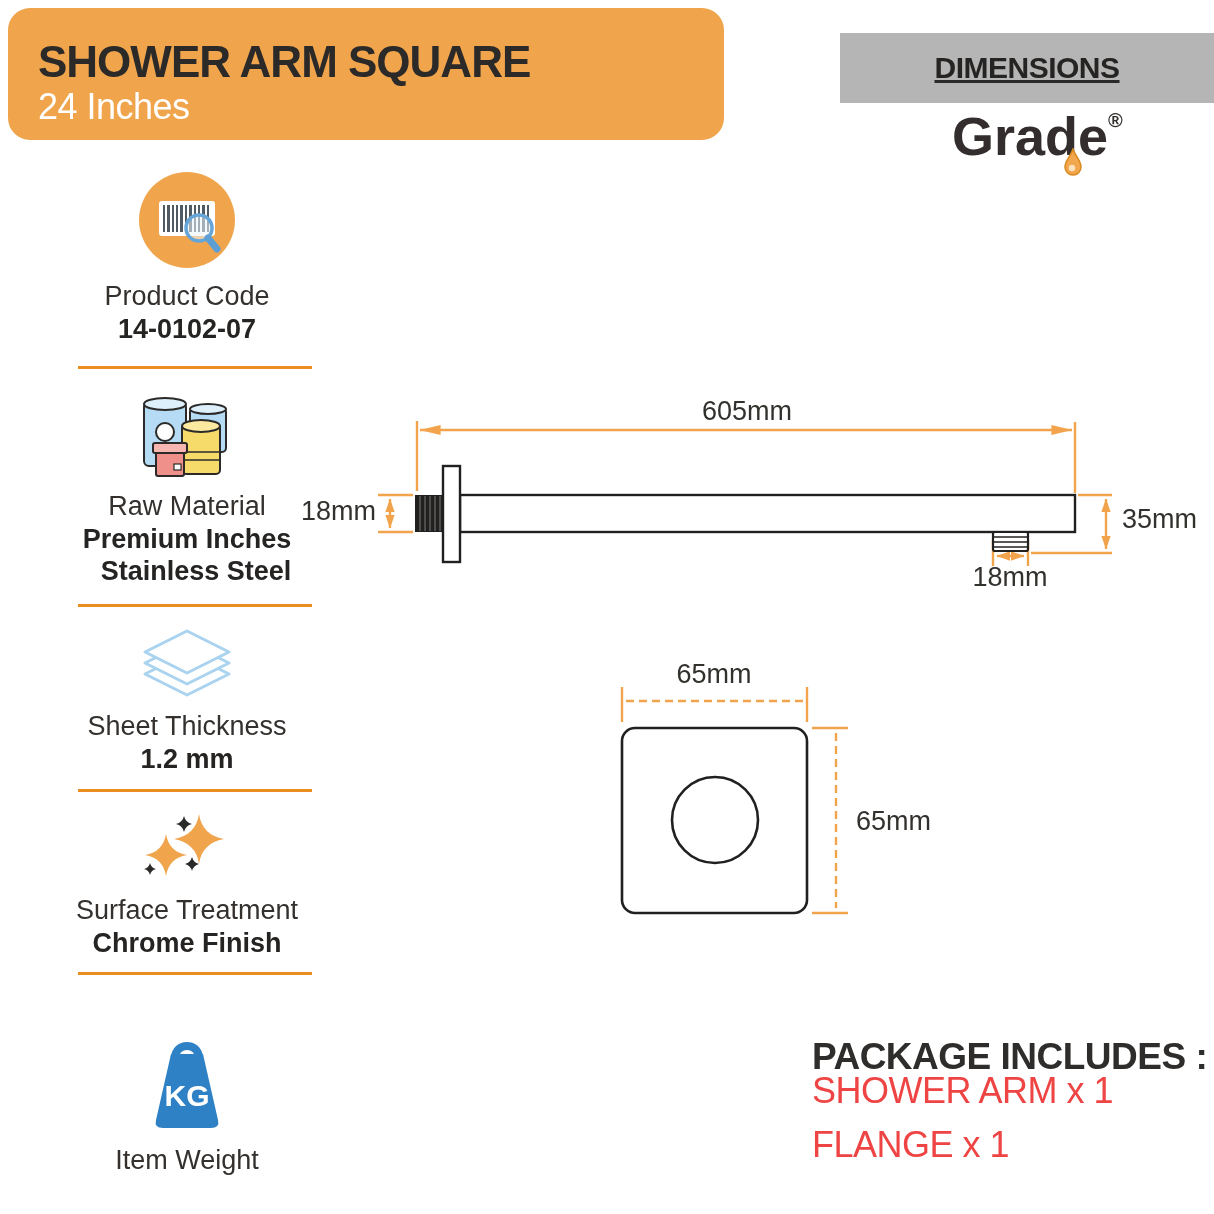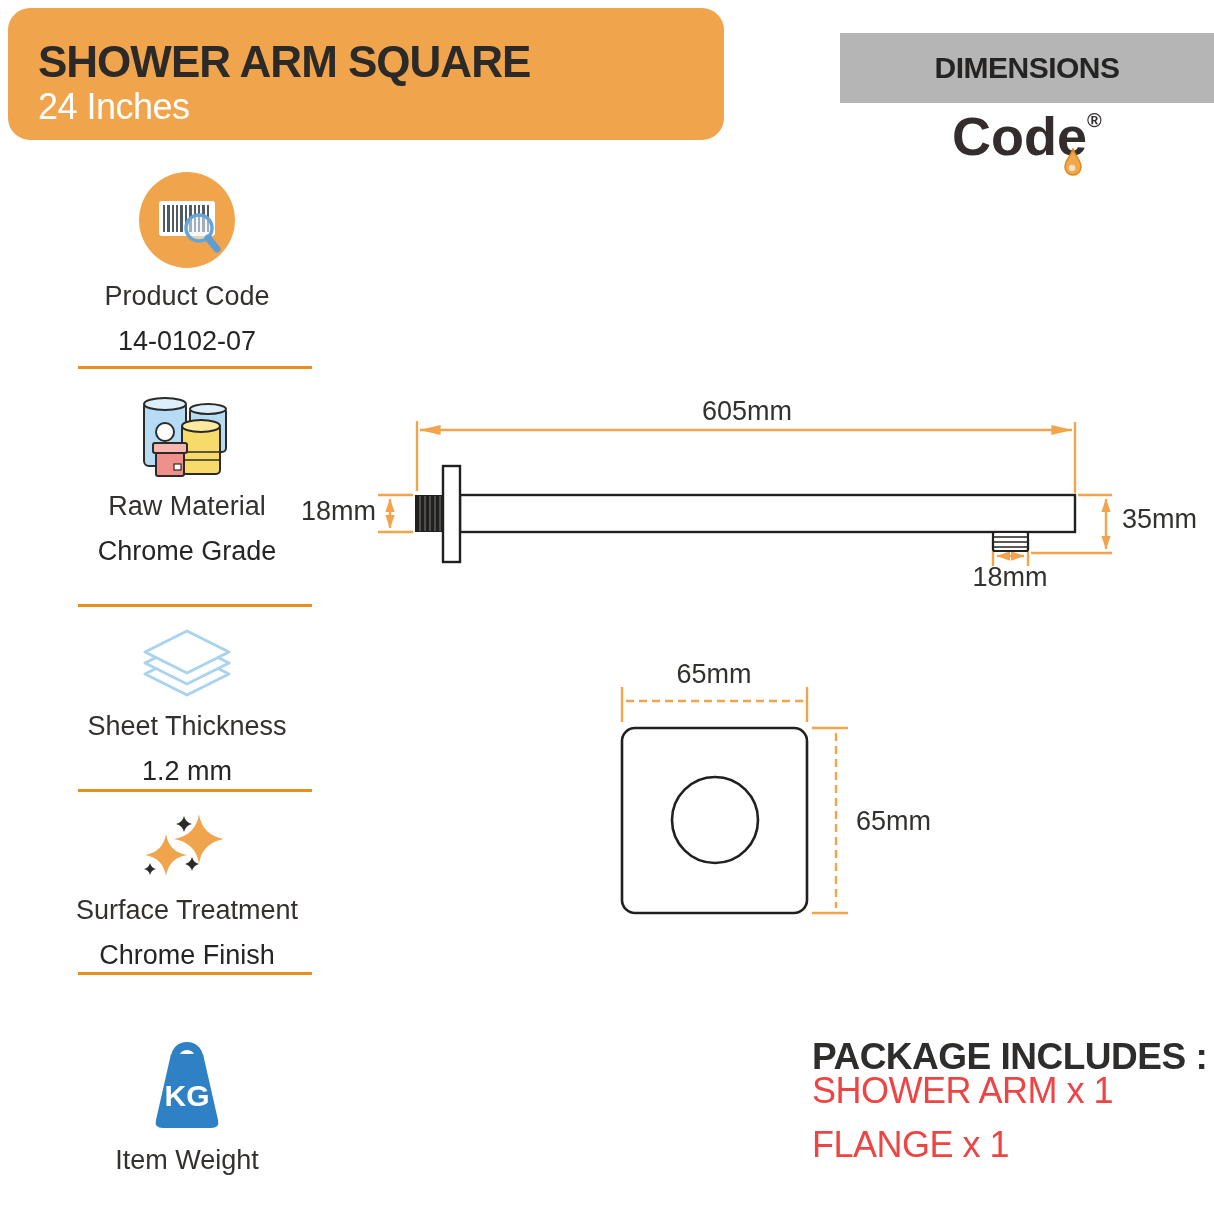--- a/index.html
+++ b/index.html
@@ -1,37 +1,37 @@
 <!DOCTYPE html>
 <html><head>
 <meta charset="utf-8">
 <style>
   html,body{margin:0;padding:0;background:#ffffff;}
   .page{position:relative;width:1214px;height:1214px;background:#ffffff;overflow:hidden;
         font-family:"Liberation Sans",sans-serif;color:#2b2a29;}
 
   
   .gray-band{position:absolute;left:840px;top:33px;width:374px;height:70px;background:#b5b5b5;z-index:1;
-             display:flex;align-items:center;justify-content:center;}
+             display:flex;align-items:center;justify-content:center;text-decoration:underline;}
   .gray-band .dim-label{font-size:30px;font-weight:bold;letter-spacing:-0.5px;color:#262423;}
   .banner{position:absolute;left:8px;top:8px;width:716px;height:132px;background:#f0a54d;border-radius:22px;
           z-index:2;box-sizing:border-box;padding:30px 0 0 30px;}
   .banner .title{font-size:44px;font-weight:bold;letter-spacing:-1px;color:#2b2a29;line-height:48px;}
   .banner .subtitle{font-size:36px;color:#ffffff;line-height:42px;letter-spacing:-0.5px;}
 
   
   .logo{position:absolute;left:952px;top:106px;width:210px;height:72px;z-index:2;}
   .logo .brand{font-size:54px;font-weight:bold;letter-spacing:0px;color:#332e2d;line-height:60px;}
   .logo .reg{font-size:20px;font-weight:bold;vertical-align:28px;color:#332e2d;}
   .logo .droplet{position:absolute;left:112px;top:42px;}
 
   
   .spec-item{position:absolute;left:27px;width:320px;display:flex;flex-direction:column;align-items:center;text-align:right;}
   .spec-label{font-size:27px;color:#33302e;margin-top:13px;line-height:30px;}
-  .spec-value{font-size:27px;font-weight:normal;color:#262423;margin-top:14px;line-height:32px;}
+  .spec-value{font-size:27px;font-weight:bold;color:#262423;margin-top:2px;line-height:32px;}
   .divider{position:absolute;left:78px;width:234px;height:3px;background:#ea8f1f;}
 
   
   .arm-svg{position:absolute;left:300px;top:390px;}
   .flange-svg{position:absolute;left:560px;top:640px;}
   svg text{font-family:"Liberation Sans",sans-serif;fill:#33312e;font-size:27px;}
 
   
   .pkg-heading{position:absolute;left:812px;top:1008px;font-size:37px;font-weight:bold;color:#2f2d2b;letter-spacing:-0.5px;margin-top:28px;}
   .pkg-line{position:absolute;left:812px;font-size:36px;color:#ef4444;letter-spacing:-0.5px;}
@@ -46,21 +46,21 @@
   <div class="gray-band">
     <span class="dim-label">DIMENSIONS</span>
   </div>
 
   <div class="banner">
     <div class="title">SHOWER ARM SQUARE</div>
     <div class="subtitle">24 Inches</div>
   </div>
 
   <div class="logo">
-    <span class="brand">Code</span><span class="reg">®</span>
+    <span class="brand">Grade</span><span class="reg">®</span>
     <svg class="droplet" width="18" height="28" viewBox="0 0 18 28">
       <path d="M9,1 C11,8 17,12 17,19 A8,8 0 0 1 1,19 C1,12 7,8 9,1 Z" fill="#f2a64e" stroke="#d88a1e" stroke-width="1.5"></path>
       <circle cx="8" cy="20" r="3.2" fill="#fbe2bd"></circle>
     </svg>
   </div>
 
   <div class="spec-item" style="top:172px">
     <svg width="96" height="96" viewBox="0 0 96 96">
       <circle cx="48" cy="48" r="48" fill="#f0a54d"></circle>
       <rect x="20" y="29" width="56" height="35" rx="3" fill="#ffffff"></rect>
@@ -97,21 +97,22 @@
         <ellipse cx="69" cy="32" rx="19" ry="6" fill="#fbe9a0"></ellipse>
         <line x1="51" y1="58" x2="87" y2="58" stroke-width="1.5"></line>
         <line x1="51" y1="66" x2="87" y2="66" stroke-width="1.5"></line>
         <rect x="24" y="54" width="28" height="28" rx="2" fill="#f0908a"></rect>
         <rect x="21" y="49" width="34" height="10" rx="2" fill="#f7b7b0"></rect>
         <rect x="42" y="70" width="7" height="6" fill="#ffffff" stroke-width="1.2"></rect>
       </g>
     </svg>
     <div class="spec-label">Raw Material</div>
     <div class="spec-value">
-      <div>Chrome Grade</div>
+      <div>Premium Inches</div>
+      <div>Stainless Steel</div>
     </div>
   </div>
   <div class="divider" style="top:604px"></div>
 
   <div class="spec-item" style="top:628px">
     <svg width="96" height="70" viewBox="0 0 96 70">
       <g fill="#ffffff" stroke="#a9d3ee" stroke-width="3" stroke-linejoin="round">
         <path d="M48,25 L90,46 L48,67 L6,46 Z"></path>
         <path d="M48,14 L90,35 L48,56 L6,35 Z"></path>
         <path d="M48,3 L90,24 L48,45 L6,24 Z"></path>

